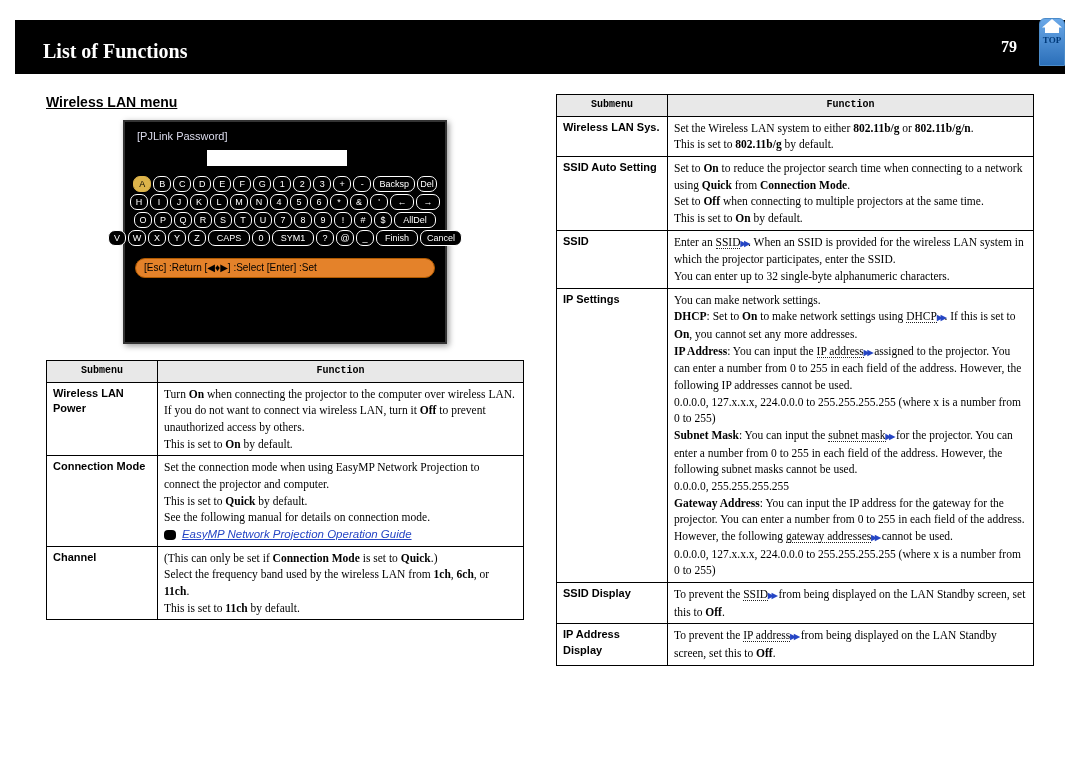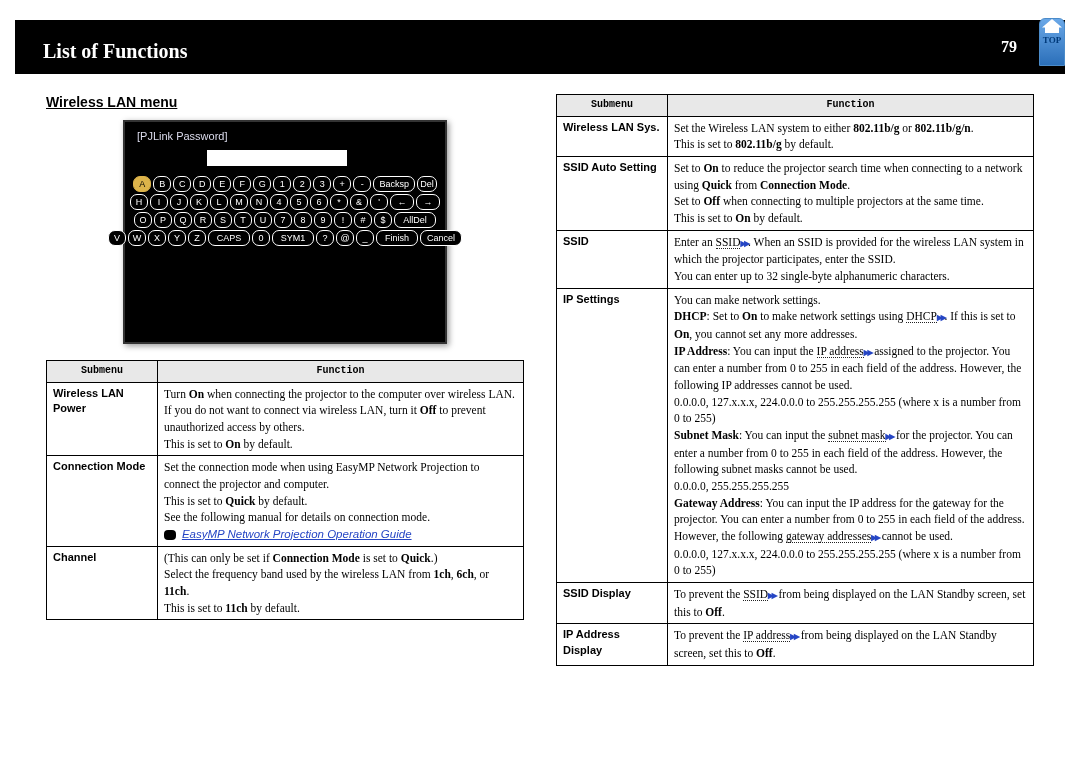--- a/index.html
+++ b/index.html
@@ -262,20 +262,21 @@
             <span class="key wide">CAPS</span>
             <span class="key">0</span>
             <span class="key wide">SYM1</span>
             <span class="key">?</span>
             <span class="key">@</span>
             <span class="key">_</span>
             <span class="key wide">Finish</span>
             <span class="key wide">Cancel</span>
           </div>
         </div>
+      <div class="shot-bar">[Esc] :Return [◀♦▶] :Select [Enter] :Set</div>
     </div>
 
     <table class="func">
       <thead>
         <tr>
           <th>Submenu</th>
           <th>Function</th>
         </tr>
       </thead>
       <tbody id="left-tbody">

